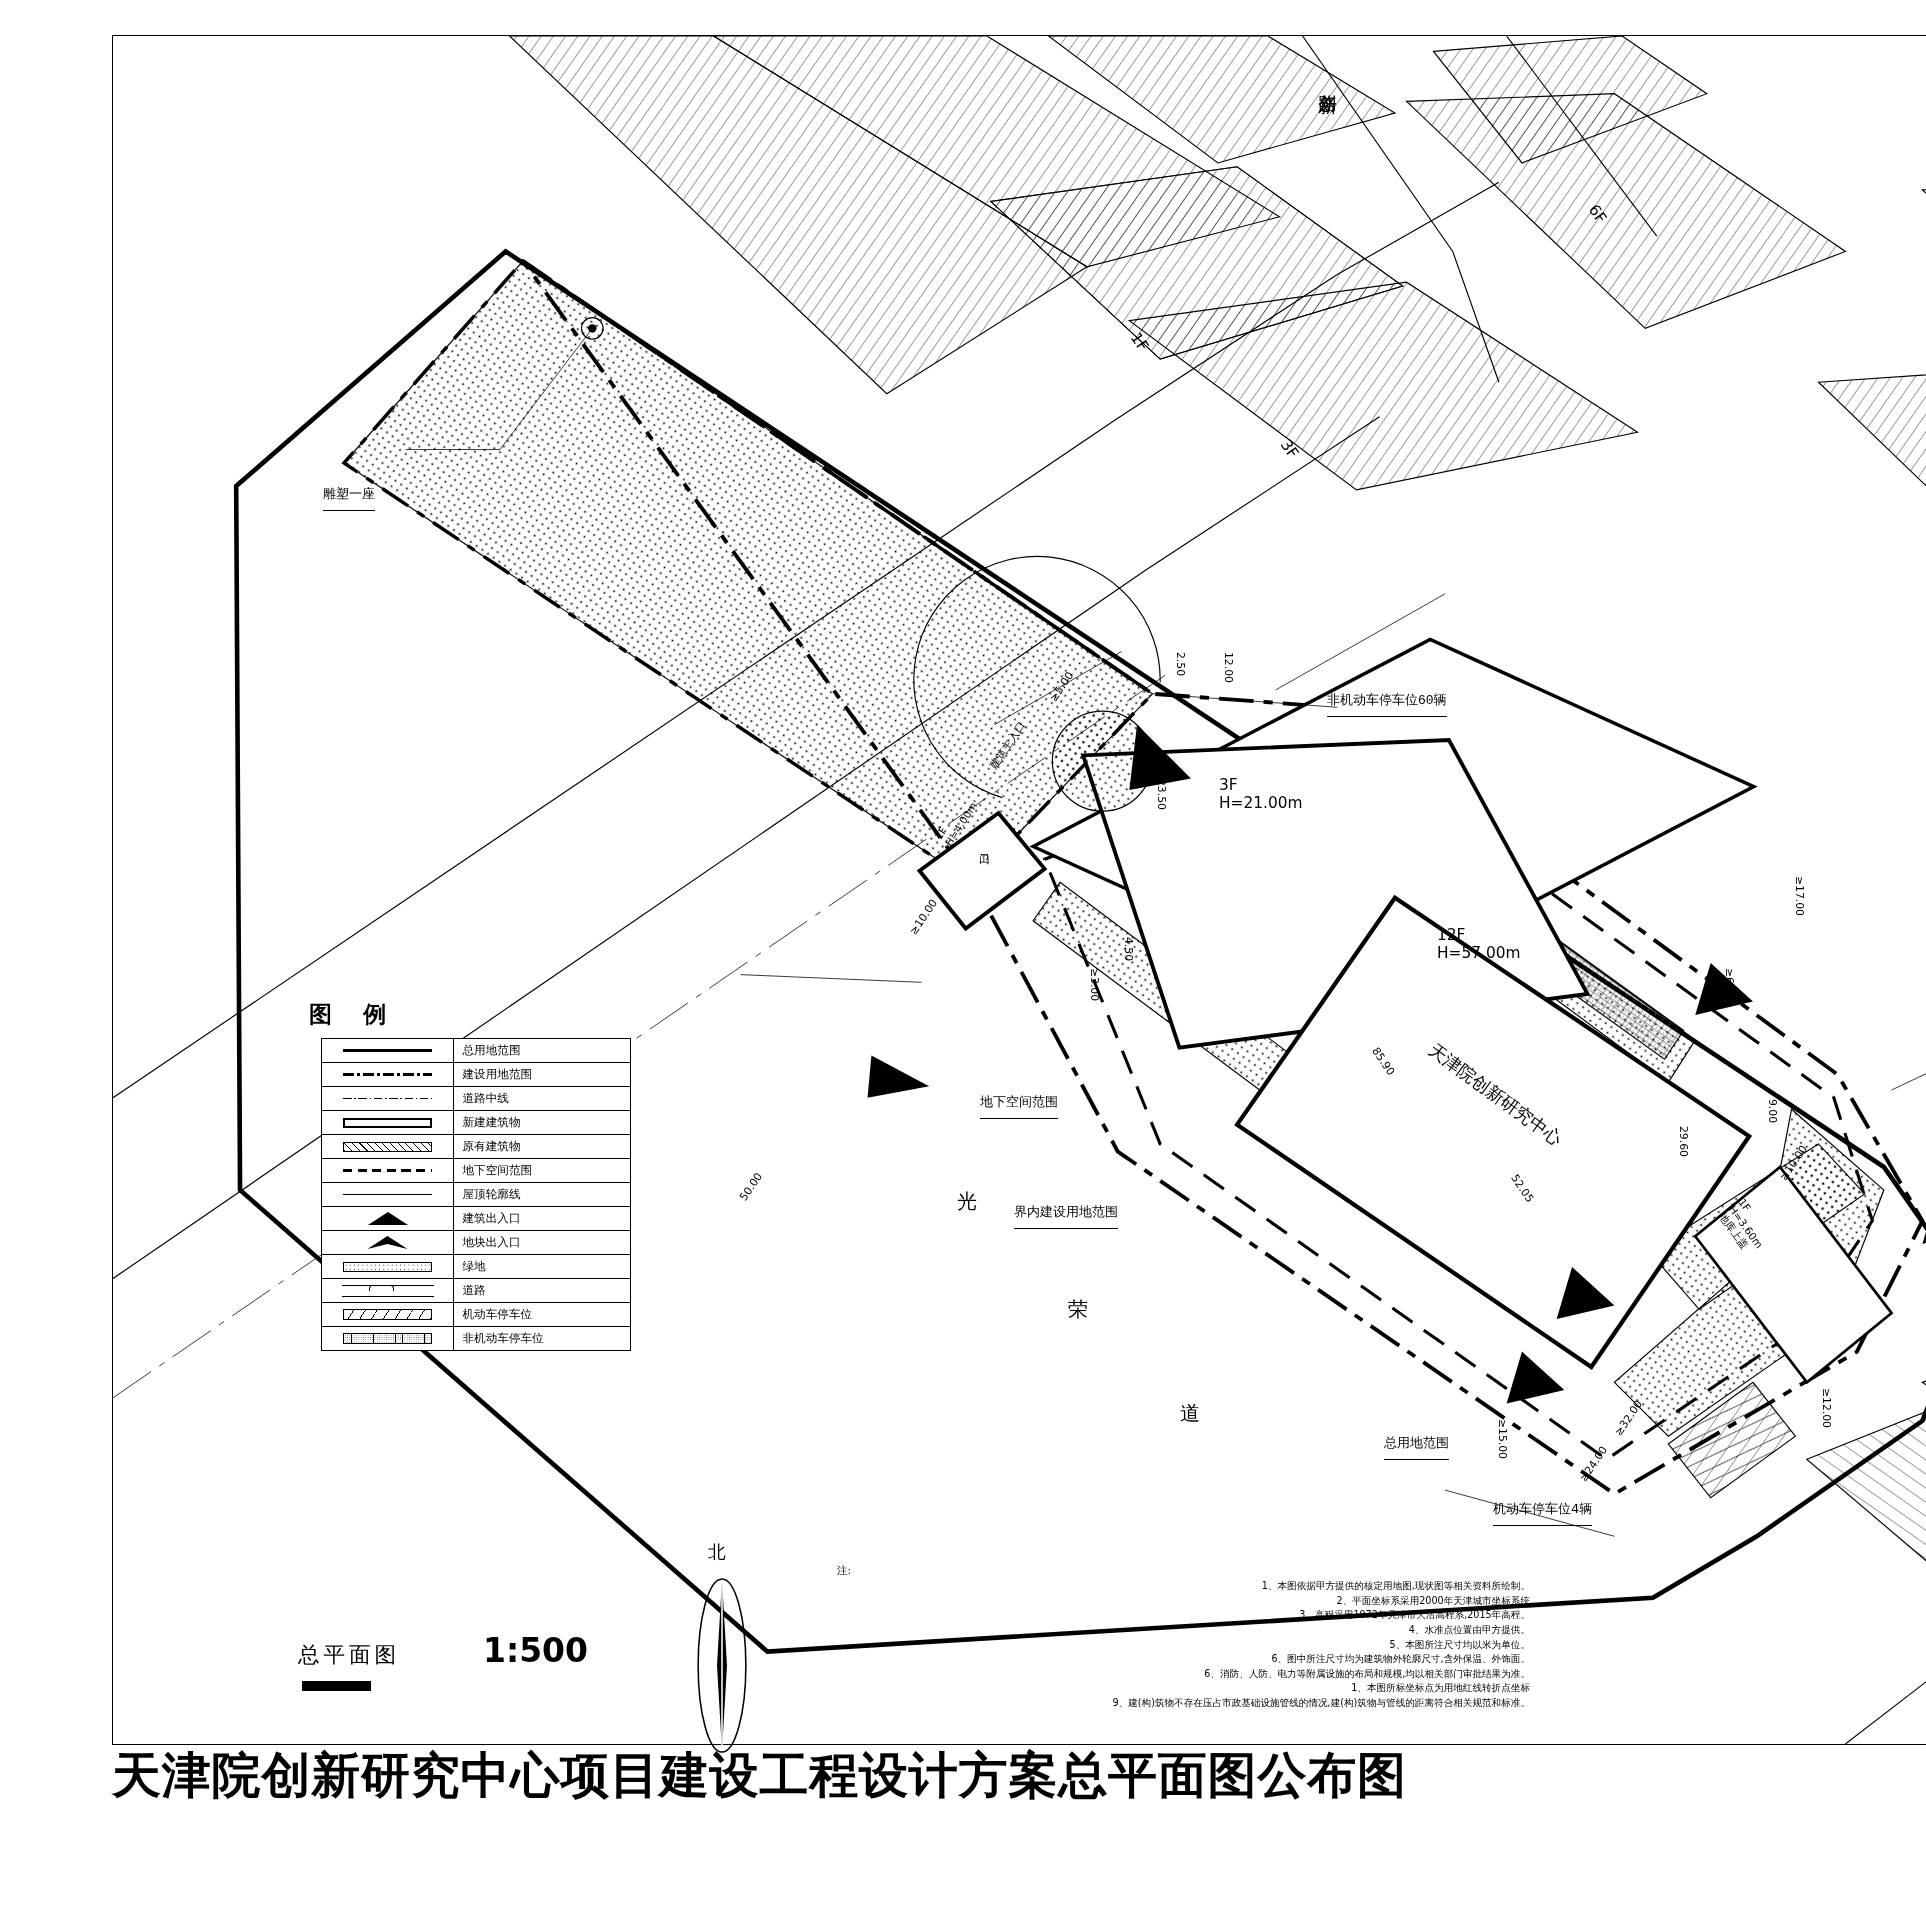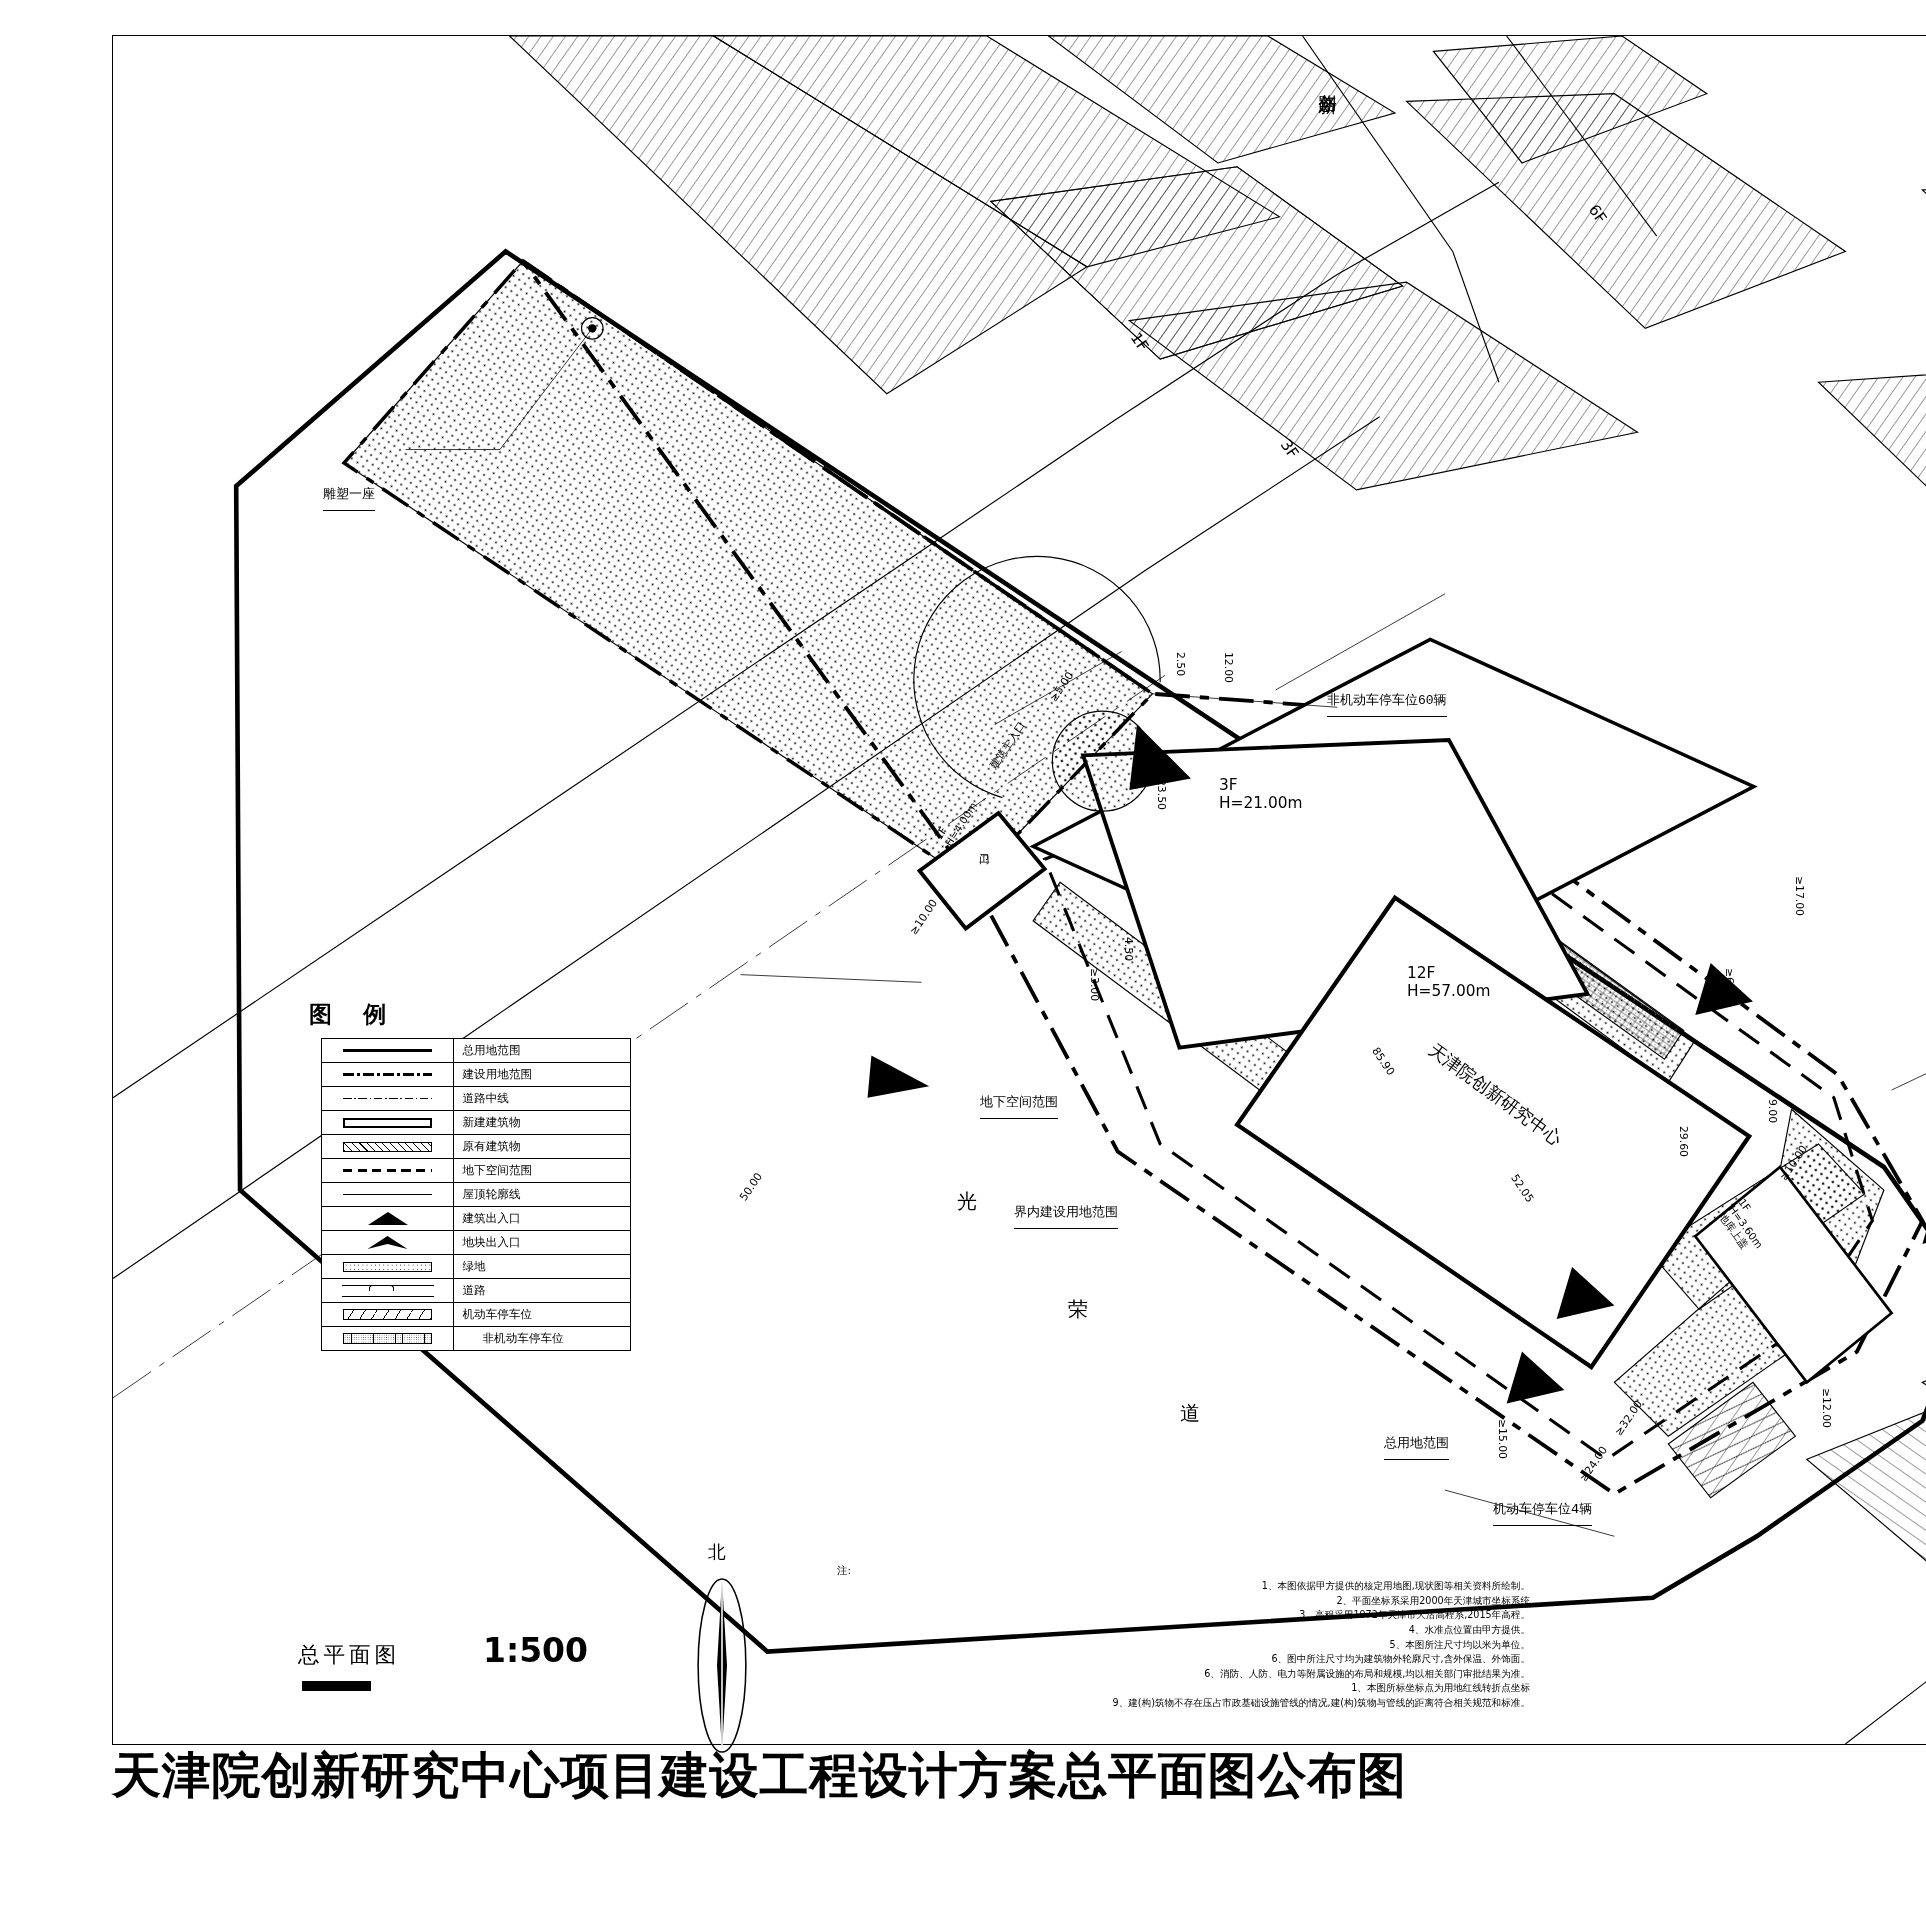--- a/index.html
+++ b/index.html
@@ -13,21 +13,21 @@
   #titlebar{position:absolute;left:112px;top:1751px;width:2539px;height:127px;}
   #maintitle{font-size:49px;font-weight:bold;letter-spacing:0.8px;color:#000;line-height:1;white-space:nowrap;}
 
   
   #plan{position:absolute;left:0;top:0;width:100%;height:100%;}
 
   
   #legend-title{position:absolute;left:196px;top:963px;font-size:23px;font-weight:bold;color:#000;letter-spacing:11.6px;}
   #legend{position:absolute;left:208px;top:1002px;width:308px;border:0.8px solid #000;background:#fff;}
   .lrow{display:flex;align-items:stretch;border-bottom:0.6px solid #000;height:23px;}
-  .lrow:last-child{border-bottom:none;gap:20px;}
+  .lrow:last-child{border-bottom:none;}
   .lsym{width:131px;border-right:0.6px solid #000;position:relative;display:flex;align-items:center;justify-content:center;}
   .ltxt{flex:1;display:flex;align-items:center;padding-left:8.5px;font-size:11.6px;color:#000;white-space:nowrap;}
   .sym-solid{width:89px;height:2.3px;background:#000;}
   .sym-dashdot{width:89px;height:2.3px;background:
      repeating-linear-gradient(to right,#000 0 10.8px,transparent 10.8px 14px,#000 14px 17px,transparent 17px 20px);}
   .sym-thin-dashdot{width:89px;height:0.8px;background:
      repeating-linear-gradient(to right,#000 0 8.5px,transparent 8.5px 11.2px,#000 11.2px 12.7px,transparent 12.7px 15.4px);}
   .sym-rect{width:89px;height:10px;border:2.3px solid #000;box-sizing:border-box;}
   .sym-hatch{width:89px;height:10px;border:0.8px solid #000;box-sizing:border-box;background:
      repeating-linear-gradient(45deg,#000 0 0.8px,transparent 0.8px 5.4px);}
@@ -220,21 +220,21 @@
       <div class="ctext" style="font-size:10.4px;">1F</div>
       <div class="ctext" style="font-size:10.4px;">H=4.00m</div>
     </div>
     <div class="mlabel vert" style="left:865px;top:809px;font-size:10.4px;">门卫</div>
 
     <div style="position:absolute;left:1106px;top:740px;">
       <div class="ctext" style="font-size:15.4px;">3F</div>
       <div class="ctext" style="font-size:15.4px;">H=21.00m</div>
     </div>
 
-    <div style="position:absolute;left:1294px;top:890px;margin-top:38px;">
+    <div style="position:absolute;left:1324px;top:890px;">
       <div class="ctext" style="font-size:15.4px;">12F</div>
       <div class="ctext" style="font-size:15.4px;">H=57.00m</div>
     </div>
 
     <div style="position:absolute;left:1325px;top:1002px;transform:rotate(36deg);transform-origin:left top;font-size:17.7px;" class="ctext">天津院创新研究中心</div>
 
     <div style="position:absolute;left:1633px;top:1160px;transform:rotate(54deg);transform-origin:left top;">
       <div class="ctext" style="font-size:10.4px;">1F</div>
       <div class="ctext" style="font-size:10.4px;">H=3.60m</div>
       <div class="ctext" style="font-size:10.4px;">地库上盖</div>

